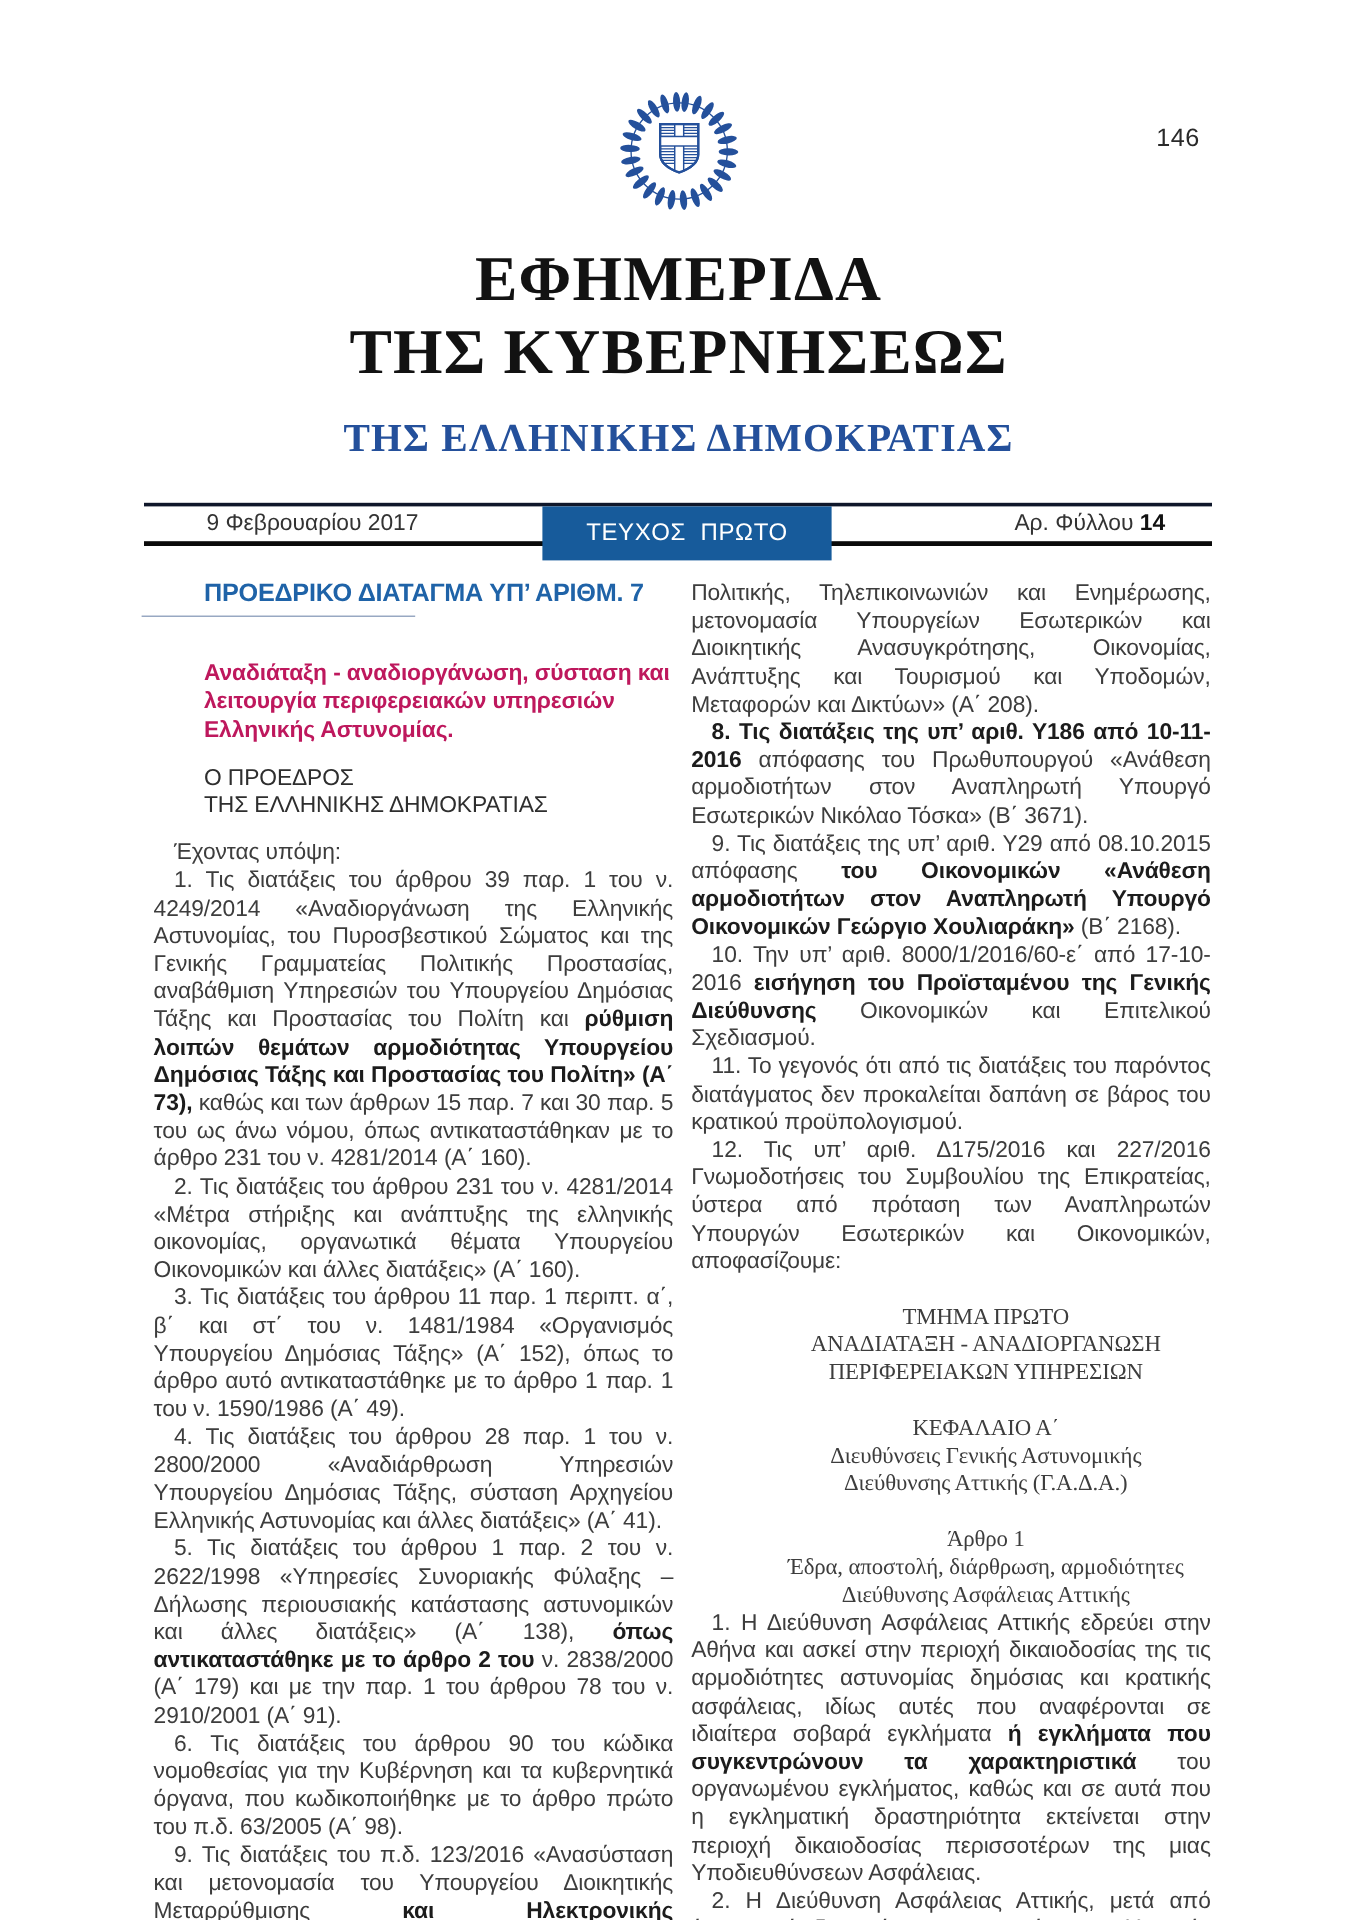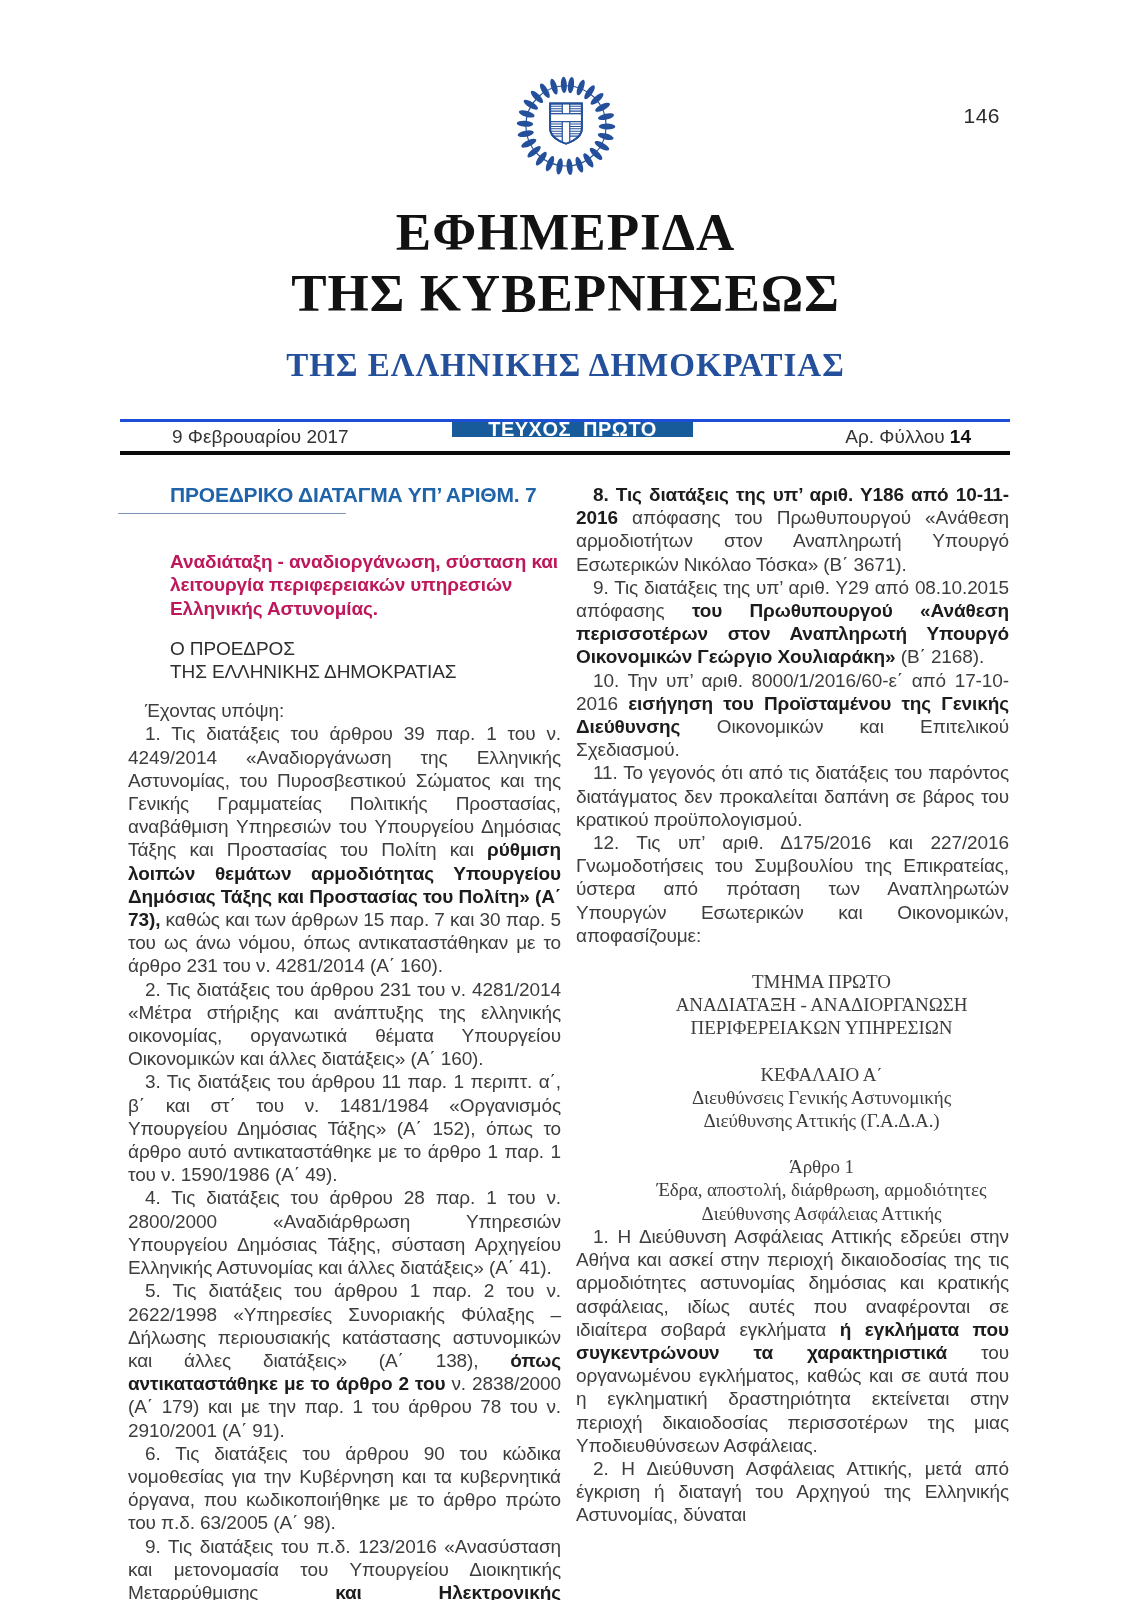--- a/index.html
+++ b/index.html
@@ -30,31 +30,31 @@
     font-weight:700;font-size:53px;line-height:61px;
     color:#121212;letter-spacing:1px;margin-top:14px;
   }
   .gazette-subtitle{
     font-family:"Liberation Serif","DejaVu Serif",serif;
     font-weight:700;font-size:33px;line-height:38px;
     color:var(--masthead-blue);letter-spacing:1px;margin-top:22px;
   }
   .infobar{
     position:absolute;top:419px;left:120px;width:890px;height:36px;
-    border-top:3px solid #1d4ed8;border-bottom:4px solid #0a0a0a;
+    border-top:3px solid #0f172a;border-bottom:4px solid #0a0a0a;
     display:flex;align-items:center;
   }
   .infobar .date{
     padding-left:52px;font-size:19px;color:#333;
   }
   .issue-badge{
-    position:absolute;left:332px;top:0;width:241px;height:15px;
+    position:absolute;left:332px;top:0;width:241px;height:45px;
     background:var(--bar-blue);color:#ffffff;
     display:flex;align-items:center;justify-content:center;
-    font-weight:700;font-size:20px;white-space:pre;letter-spacing:.5px;
+    font-weight:400;font-size:20px;white-space:pre;letter-spacing:.5px;
   }
   .sheet{
     margin-left:auto;padding-right:39px;font-size:19px;color:#333;
   }
   .sheet b{color:#111;}
   .content{
     position:absolute;top:483px;left:128px;width:882px;
     display:flex;gap:15px;
   }
   .col{
@@ -177,22 +177,23 @@
         <p class="para"><span>Έχοντας υπόψη:</span></p>
         <p class="para"><span>1. Τις διατάξεις του άρθρου 39 παρ. 1 του ν. 4249/2014 «Αναδιοργάνωση της Ελληνικής Αστυνομίας, του Πυροσβεστικού Σώματος και της Γενικής Γραμματείας Πολιτικής Προστασίας, αναβάθμιση Υπηρεσιών του Υπουργείου Δημόσιας Τάξης και Προστασίας του Πολίτη και </span><b>ρύθμιση λοιπών θεμάτων αρμοδιότητας Υπουργείου Δημόσιας Τάξης και Προστασίας του Πολίτη» (Α΄ 73),</b><span> καθώς και των άρθρων 15 παρ. 7 και 30 παρ. 5 του ως άνω νόμου, όπως αντικαταστάθηκαν με το άρθρο 231 του ν. 4281/2014 (Α΄ 160).</span></p>
         <p class="para"><span>2. Τις διατάξεις του άρθρου 231 του ν. 4281/2014 «Μέτρα στήριξης και ανάπτυξης της ελληνικής οικονομίας, οργανωτικά θέματα Υπουργείου Οικονομικών και άλλες διατάξεις» (Α΄ 160).</span></p>
         <p class="para"><span>3. Τις διατάξεις του άρθρου 11 παρ. 1 περιπτ. α΄, β΄ και στ΄ του ν. 1481/1984 «Οργανισμός Υπουργείου Δημόσιας Τάξης» (Α΄ 152), όπως το άρθρο αυτό αντικαταστάθηκε με το άρθρο 1 παρ. 1 του ν. 1590/1986 (Α΄ 49).</span></p>
         <p class="para"><span>4. Τις διατάξεις του άρθρου 28 παρ. 1 του ν. 2800/2000 «Αναδιάρθρωση Υπηρεσιών Υπουργείου Δημόσιας Τάξης, σύσταση Αρχηγείου Ελληνικής Αστυνομίας και άλλες διατάξεις» (Α΄ 41).</span></p>
         <p class="para"><span>5. Τις διατάξεις του άρθρου 1 παρ. 2 του ν. 2622/1998 «Υπηρεσίες Συνοριακής Φύλαξης – Δήλωσης περιουσιακής κατάστασης αστυνομικών και άλλες διατάξεις» (Α΄ 138), </span><b>όπως αντικαταστάθηκε με το άρθρο 2 του</b><span> ν. 2838/2000 (Α΄ 179) και με την παρ. 1 του άρθρου 78 του ν. 2910/2001 (Α΄ 91).</span></p>
         <p class="para"><span>6. Τις διατάξεις του άρθρου 90 του κώδικα νομοθεσίας για την Κυβέρνηση και τα κυβερνητικά όργανα, που κωδικοποιήθηκε με το άρθρο πρώτο του π.δ. 63/2005 (Α΄ 98).</span></p>
         <p class="para"><span>9. Τις διατάξεις του π.δ. 123/2016 «Ανασύσταση και μετονομασία του Υπουργείου Διοικητικής Μεταρρύθμισης </span><b>και Ηλεκτρονικής Διακυβέρνησης, ανασύσταση</b><span> του Υπουργείου Τουρισμού, σύσταση Υπουργείου Μεταναστευτικής Πολιτικής και Υπουργείου Ψηφιακής</span></p>
       </div>
     <div class="col" id="right-col">
+        <p class="para noindent"><span>Πολιτικής, Τηλεπικοινωνιών και Ενημέρωσης, μετονομασία Υπουργείων Εσωτερικών και Διοικητικής Ανασυγκρότησης, Οικονομίας, Ανάπτυξης και Τουρισμού και Υποδομών, Μεταφορών και Δικτύων» (Α΄ 208).</span></p>
         <p class="para"><b>8. Τις διατάξεις της υπ’ αριθ. Υ186 από 10-11-2016</b><span> απόφασης του Πρωθυπουργού «Ανάθεση αρμοδιοτήτων στον Αναπληρωτή Υπουργό Εσωτερικών Νικόλαο Τόσκα» (Β΄ 3671).</span></p>
-        <p class="para"><span>9. Τις διατάξεις της υπ’ αριθ. Υ29 από 08.10.2015 απόφασης </span><b>του Πρωθυπουργού «Ανάθεση περισσοτέρων στον Αναπληρωτή Υπουργό Οικονομικών Γεώργιο Χουλιαράκη»</b><span> (Β΄ 2168).</span></p>
+        <p class="para"><span>9. Τις διατάξεις της υπ’ αριθ. Υ29 από 08.10.2015 απόφασης </span><b>του Οικονομικών «Ανάθεση αρμοδιοτήτων στον Αναπληρωτή Υπουργό Οικονομικών Γεώργιο Χουλιαράκη»</b><span> (Β΄ 2168).</span></p>
         <p class="para"><span>10. Την υπ’ αριθ. 8000/1/2016/60-ε΄ από 17-10-2016 </span><b>εισήγηση του Προϊσταμένου της Γενικής Διεύθυνσης</b><span> Οικονομικών και Επιτελικού Σχεδιασμού.</span></p>
         <p class="para"><span>11. Το γεγονός ότι από τις διατάξεις του παρόντος διατάγματος δεν προκαλείται δαπάνη σε βάρος του κρατικού προϋπολογισμού.</span></p>
         <p class="para"><span>12. Τις υπ’ αριθ. Δ175/2016 και 227/2016 Γνωμοδοτήσεις του Συμβουλίου της Επικρατείας, ύστερα από πρόταση των Αναπληρωτών Υπουργών Εσωτερικών και Οικονομικών, αποφασίζουμε:</span></p>
         <div class="block">
           <div>ΤΜΗΜΑ ΠΡΩΤΟ</div>
           <div>ΑΝΑΔΙΑΤΑΞΗ - ΑΝΑΔΙΟΡΓΑΝΩΣΗ</div>
           <div>ΠΕΡΙΦΕΡΕΙΑΚΩΝ ΥΠΗΡΕΣΙΩΝ</div>
         </div>
         <div class="block">
           <div>ΚΕΦΑΛΑΙΟ Α΄</div>

